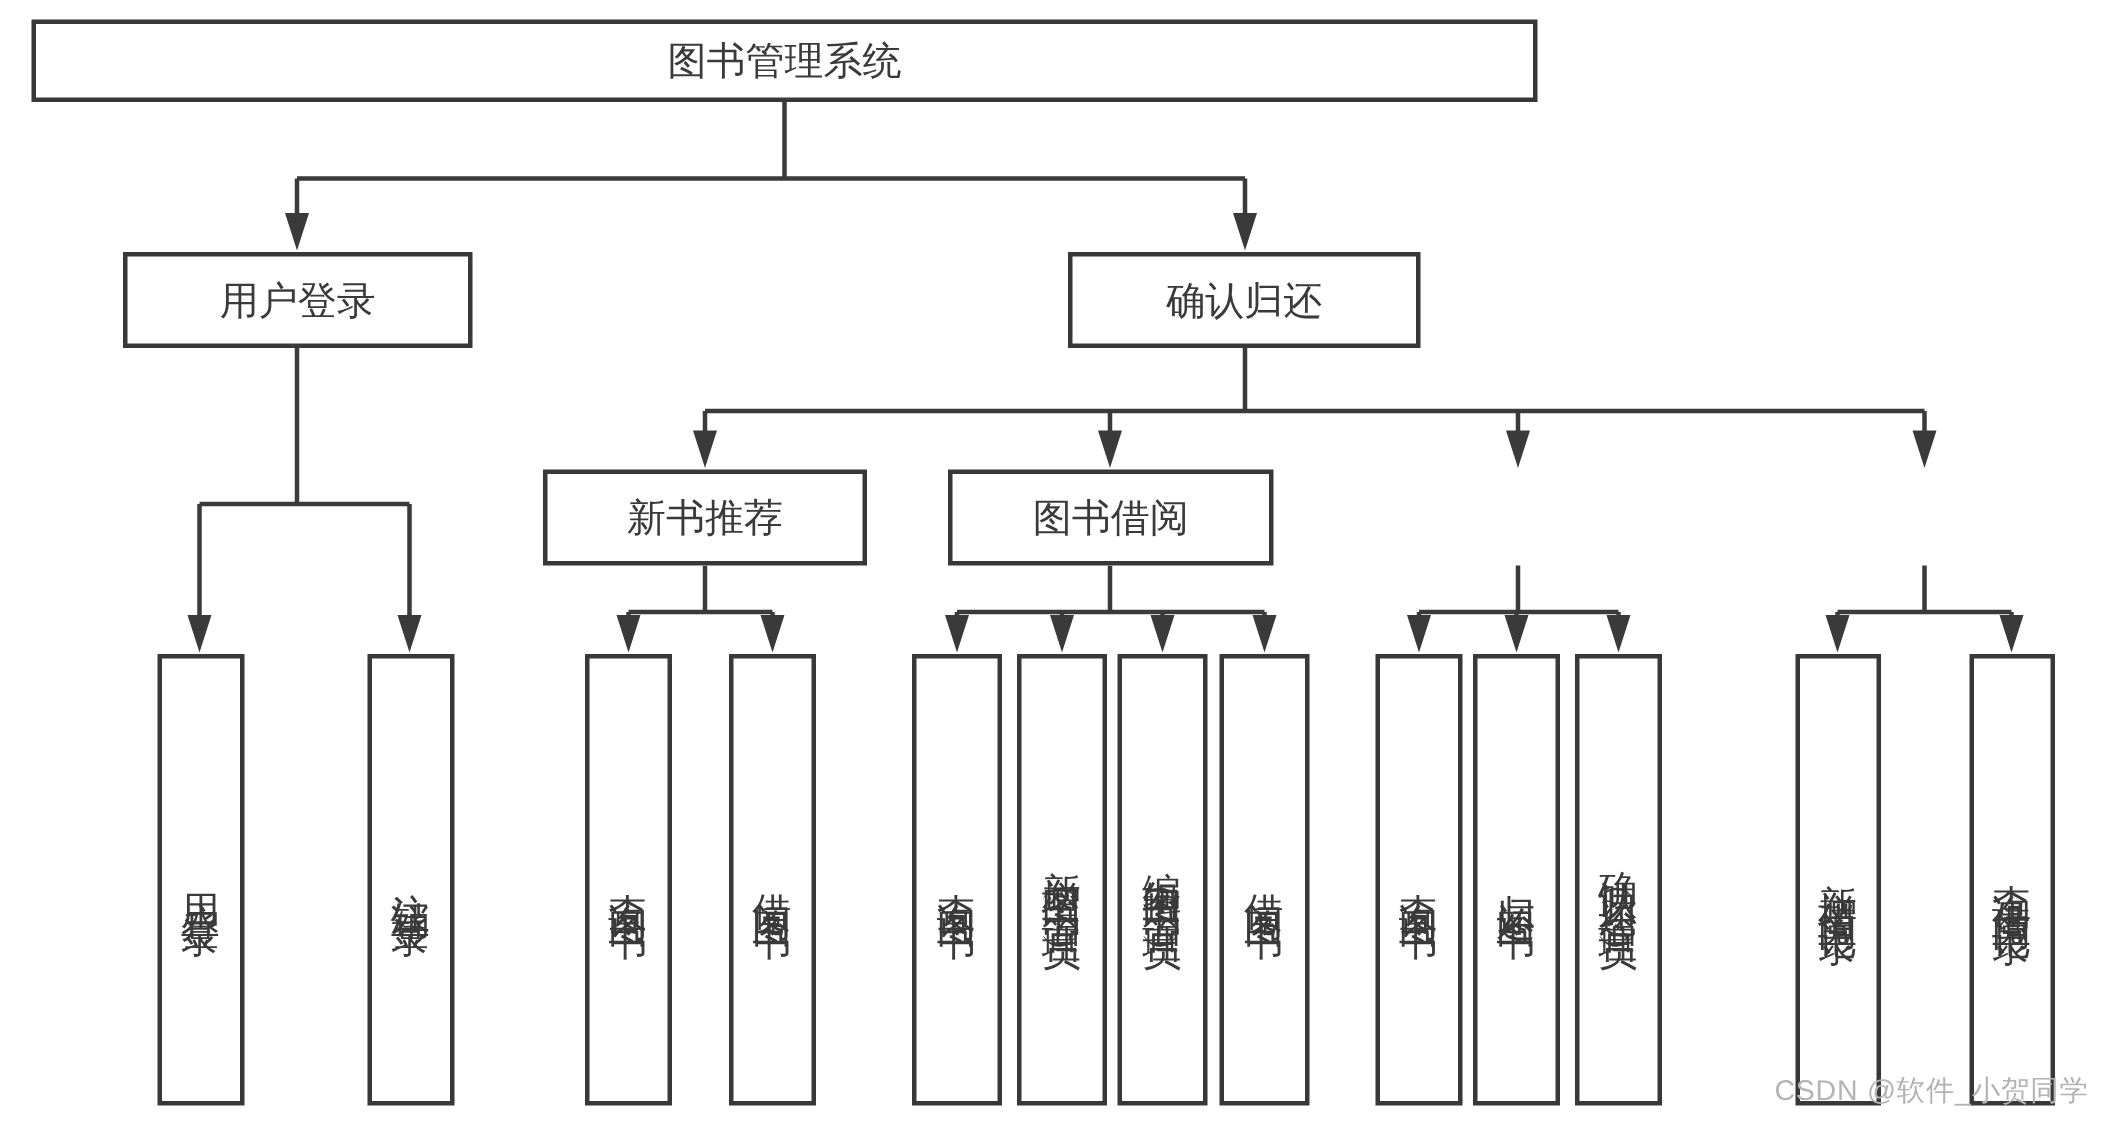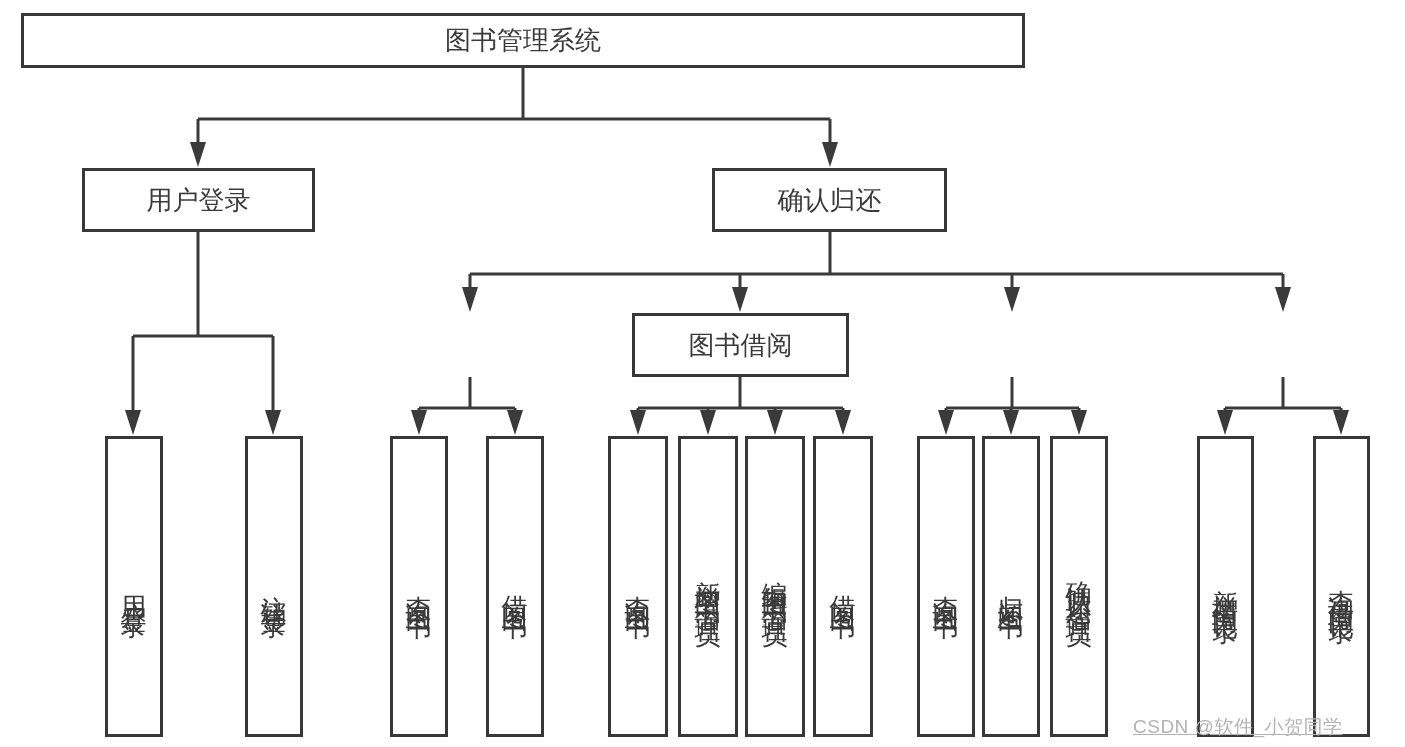--- a/index.html
+++ b/index.html
@@ -49,27 +49,26 @@
   }
   .vbox .vt {
     writing-mode: vertical-rl;
     line-height: 1.08;
     letter-spacing: 6px;
     font-size: 26px;
     color: var(--text);
   }
   .watermark {
     position: absolute;
-    left: 1133px;
+    left: 1183px;
     top: 714px;
     font-size: 19px;
     color: var(--watermark);
     letter-spacing: 0.5px;
     white-space: nowrap;
-    text-decoration: underline;
   }
 </style>
 </head>
 <body>
 
 <div class="canvas">
 
   <svg id="connectors" width="1405" height="747" viewBox="0 0 1405 747" aria-hidden="true">
 
     <g>
@@ -106,20 +105,21 @@
       <path class="l" d="M1283 377 V408 M1225 408 H1341 M1225 408 V414 M1341 408 V414"></path>
       <path class="a" d="M1225 435 L1217 410 L1233 410 Z M1341 435 L1333 410 L1349 410 Z"></path>
     </g>
   </svg>
 
   <div class="box" style="left:21px; top:13px; width:1004px; height:55px">图书管理系统</div>
 
   <div class="box" style="left:82px; top:168px; width:233px; height:64px">用户登录</div>
   <div class="box" style="left:712px; top:168px; width:235px; height:64px">确认归还</div>
 
+  <div class="box" style="left:362px; top:313px; width:216px; height:64px">新书推荐</div>
   <div class="box" style="left:632px; top:313px; width:217px; height:64px">图书借阅</div>
 
   <div class="box vbox" style="left:105px; top:436px; width:58px; height:301px">
     <span class="vt">用户登录</span>
   </div>
   <div class="box vbox" style="left:245px; top:436px; width:58px; height:301px">
     <span class="vt">注销登录</span>
   </div>
 
   <div class="box vbox" style="left:390px; top:436px; width:58px; height:301px">

